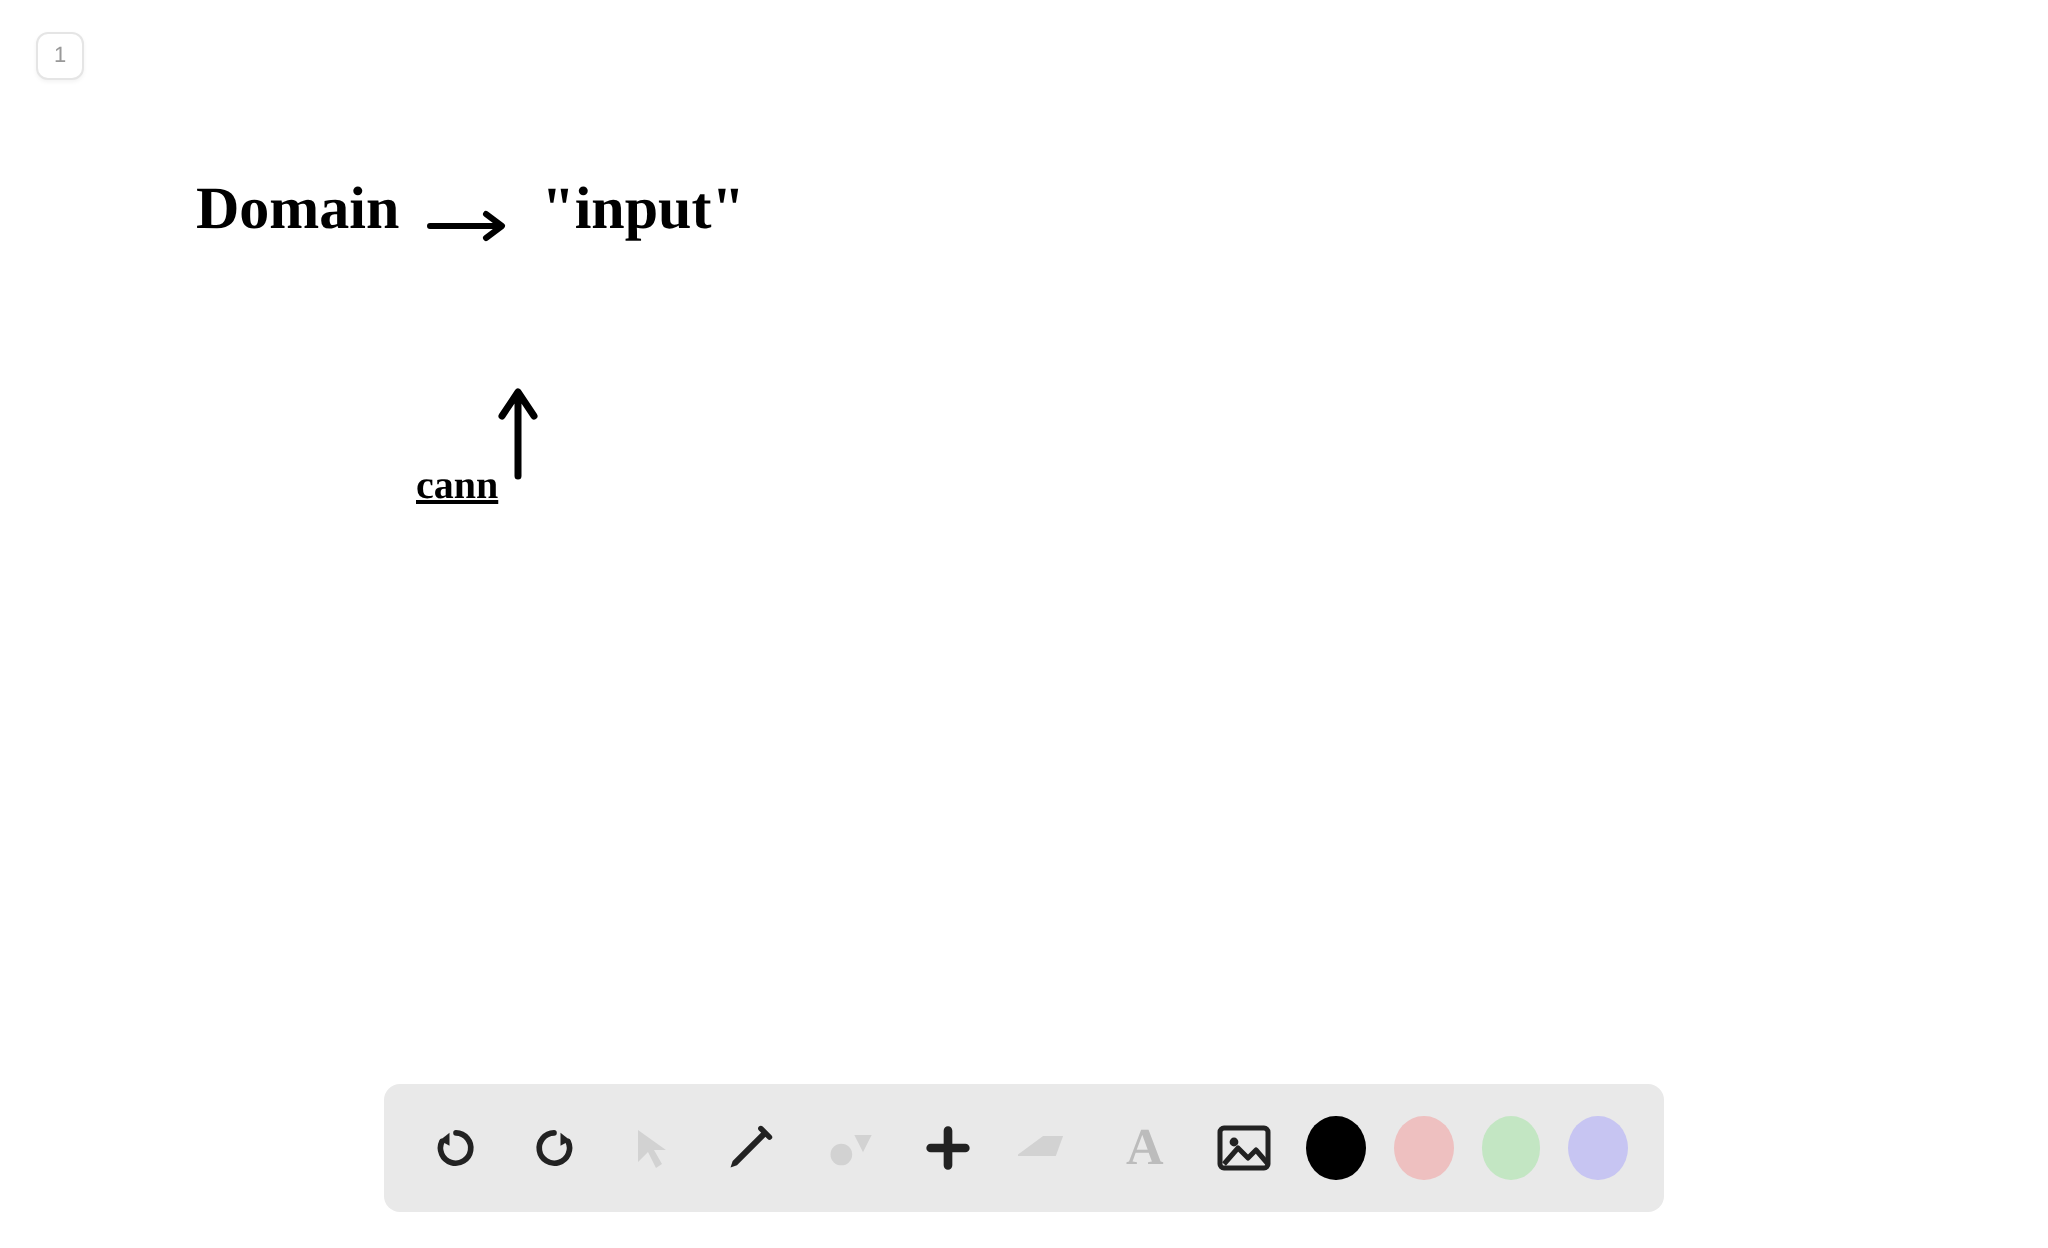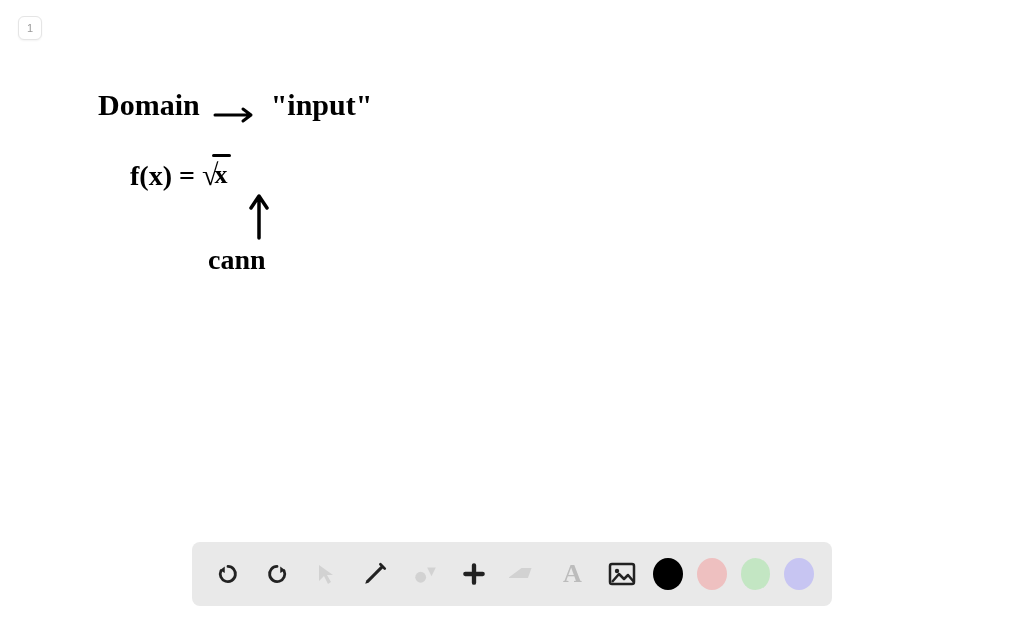--- a/index.html
+++ b/index.html
@@ -33,21 +33,21 @@
     }
     .hand {
       font-family: "Comic Sans MS", "Segoe Script", cursive;
       font-weight: 600;
       color: #000;
       position: absolute;
       white-space: nowrap;
     }
     .line1 { top: 88px; left: 98px; font-size: 30px; }
     .line2 { top: 158px; left: 130px; font-size: 28px; }
-    .line3 { top: 244px; left: 208px; font-size: 28px; }
+    .line3 { top: 232px; left: 208px; font-size: 20px; text-decoration: underline; }
     .arrow-right {
       display: inline-block;
       width: 44px; height: 20px;
       vertical-align: middle;
       margin: 0 6px;
     }
     .sqrt-wrap {
       display: inline-flex;
       align-items: flex-end;
       position: relative;
@@ -122,27 +122,20 @@
   <div class="hand line1">
     <span>Domain</span>
     <span class="arrow-right">
       <svg viewBox="0 0 44 20" width="44" height="20">
         <path d="M2 10 L34 10 M30 4 L38 10 L30 16" stroke="#000" stroke-width="3" fill="none" stroke-linecap="round" stroke-linejoin="round"></path>
       </svg>
     </span>
     <span>"input"</span>
   </div>
 
-  <div class="hand line2">
-    <span>f(x) =</span>
-    <span class="sqrt-wrap">
-      <span class="sqrt-sym">√</span>
-      <span class="sqrt-x">x</span>
-    </span>
-  </div>
 
   <span class="arrow-up">
     <svg viewBox="0 0 26 50" width="26" height="50">
       <path d="M13 48 L13 10 M5 18 L13 6 L21 18" stroke="#000" stroke-width="3.5" fill="none" stroke-linecap="round" stroke-linejoin="round"></path>
     </svg>
   </span>
 
   <div class="hand line3">
     <span>cann</span>
   </div>

